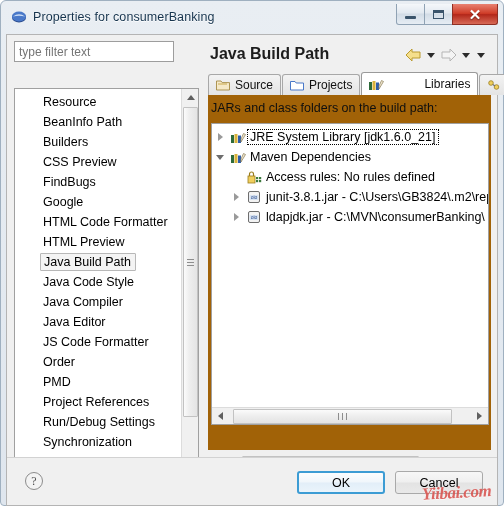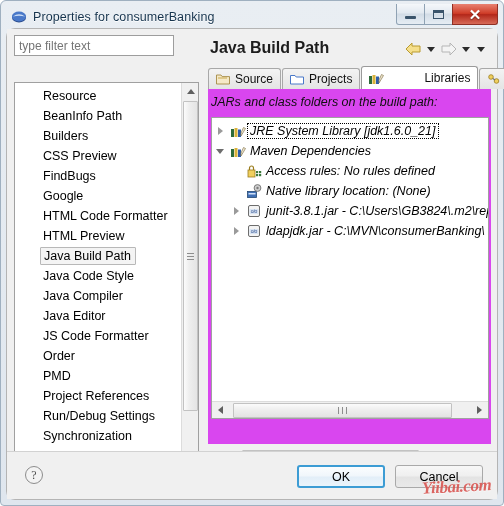--- a/index.html
+++ b/index.html
@@ -83,25 +83,25 @@
     font-size: 15px;
     font-weight: bold;
     line-height: 1;
     text-shadow: 0 1px 1px rgba(0,0,0,0.45);
     font-family: "Liberation Sans", sans-serif;
   }
 
   
   .dialog-body {
     position: absolute;
-    left: 5px; top: 27px;
+    left: 5px; top: 33px;
     width: 492px; height: 472px;
     background: #f0f0f0;
     border: 1px solid #b4b4b4;
-    border-radius: 9px;
+    border-radius: 0;
   }
 
   .content-area {
     position: absolute;
     left: 0; top: 0;
     width: 490px; height: 420px;
     background: #f0f0f0;
   }
 
   
@@ -261,22 +261,21 @@
     position: relative;
     z-index: 3;
     gap: 40px;
   }
   .tab svg { display: block; flex: 0 0 auto; }
 
   .tab-content {
     position: absolute;
     left: 1px; top: 54px;
     width: 283px; height: 355px;
-    background: #d946ef;
-    font-style: italic;
+    background: #a16207;
   }
   .hint {
     font-size: 12.5px;
     color: #0f0f0f;
     padding: 6px 0 5px 3px;
   }
 
   .lib-panel {
     position: absolute;
     left: 3px; top: 28px;
@@ -602,32 +601,20 @@
                       <path d="M3.5 7 V5 a2 2 0 0 1 4 0 V7" fill="none" stroke="#9b7d1e" stroke-width="1.2"></path>
                       <rect x="10" y="8" width="2.2" height="2.2" fill="#3c7a3c"></rect>
                       <rect x="13" y="8" width="2.2" height="2.2" fill="#3c7a3c"></rect>
                       <rect x="10" y="11" width="2.2" height="2.2" fill="#3c7a3c"></rect>
                       <rect x="13" y="11" width="2.2" height="2.2" fill="#3c7a3c"></rect>
                     </svg>
                   </span>
                   <span class="txt">Access rules: No rules defined</span>
                 </div>
                 <div class="lib-row indent-1">
-                  <span class="twisty"></span>
-                  <span class="icon-slot">
-                    <svg width="16" height="16" viewBox="0 0 16 16">
-                      <rect x="1.5" y="8.5" width="9" height="6" fill="#3f6fb5" stroke="#244873" stroke-width="0.8"></rect>
-                      <rect x="2.5" y="10" width="7" height="1.5" fill="#cfe0f7"></rect>
-                      <circle cx="11.5" cy="5" r="3.4" fill="#cfcfcf" stroke="#6f6f6f" stroke-width="0.9"></circle>
-                      <circle cx="11.5" cy="5" r="1.2" fill="#7a7a7a"></circle>
-                    </svg>
-                  </span>
-                  <span class="txt">Native library location: (None)</span>
-                </div>
-                <div class="lib-row indent-1">
                   <span class="twisty">
                     <span class="tw-closed"></span>
                   </span>
                   <span class="icon-slot">
                     <svg width="16" height="16" viewBox="0 0 16 16">
                       <rect x="2.5" y="2.5" width="11" height="11" rx="1.5" fill="#f3f3f3" stroke="#6d6d6d" stroke-width="1"></rect>
                       <rect x="3.5" y="6" width="9" height="5" rx="0.6" fill="#d9e4f2"></rect>
                       <text x="8" y="10.4" font-size="5" text-anchor="middle" fill="#2b4d8f" font-family="Liberation Sans, sans-serif">oio</text>
                     </svg>
                   </span>

